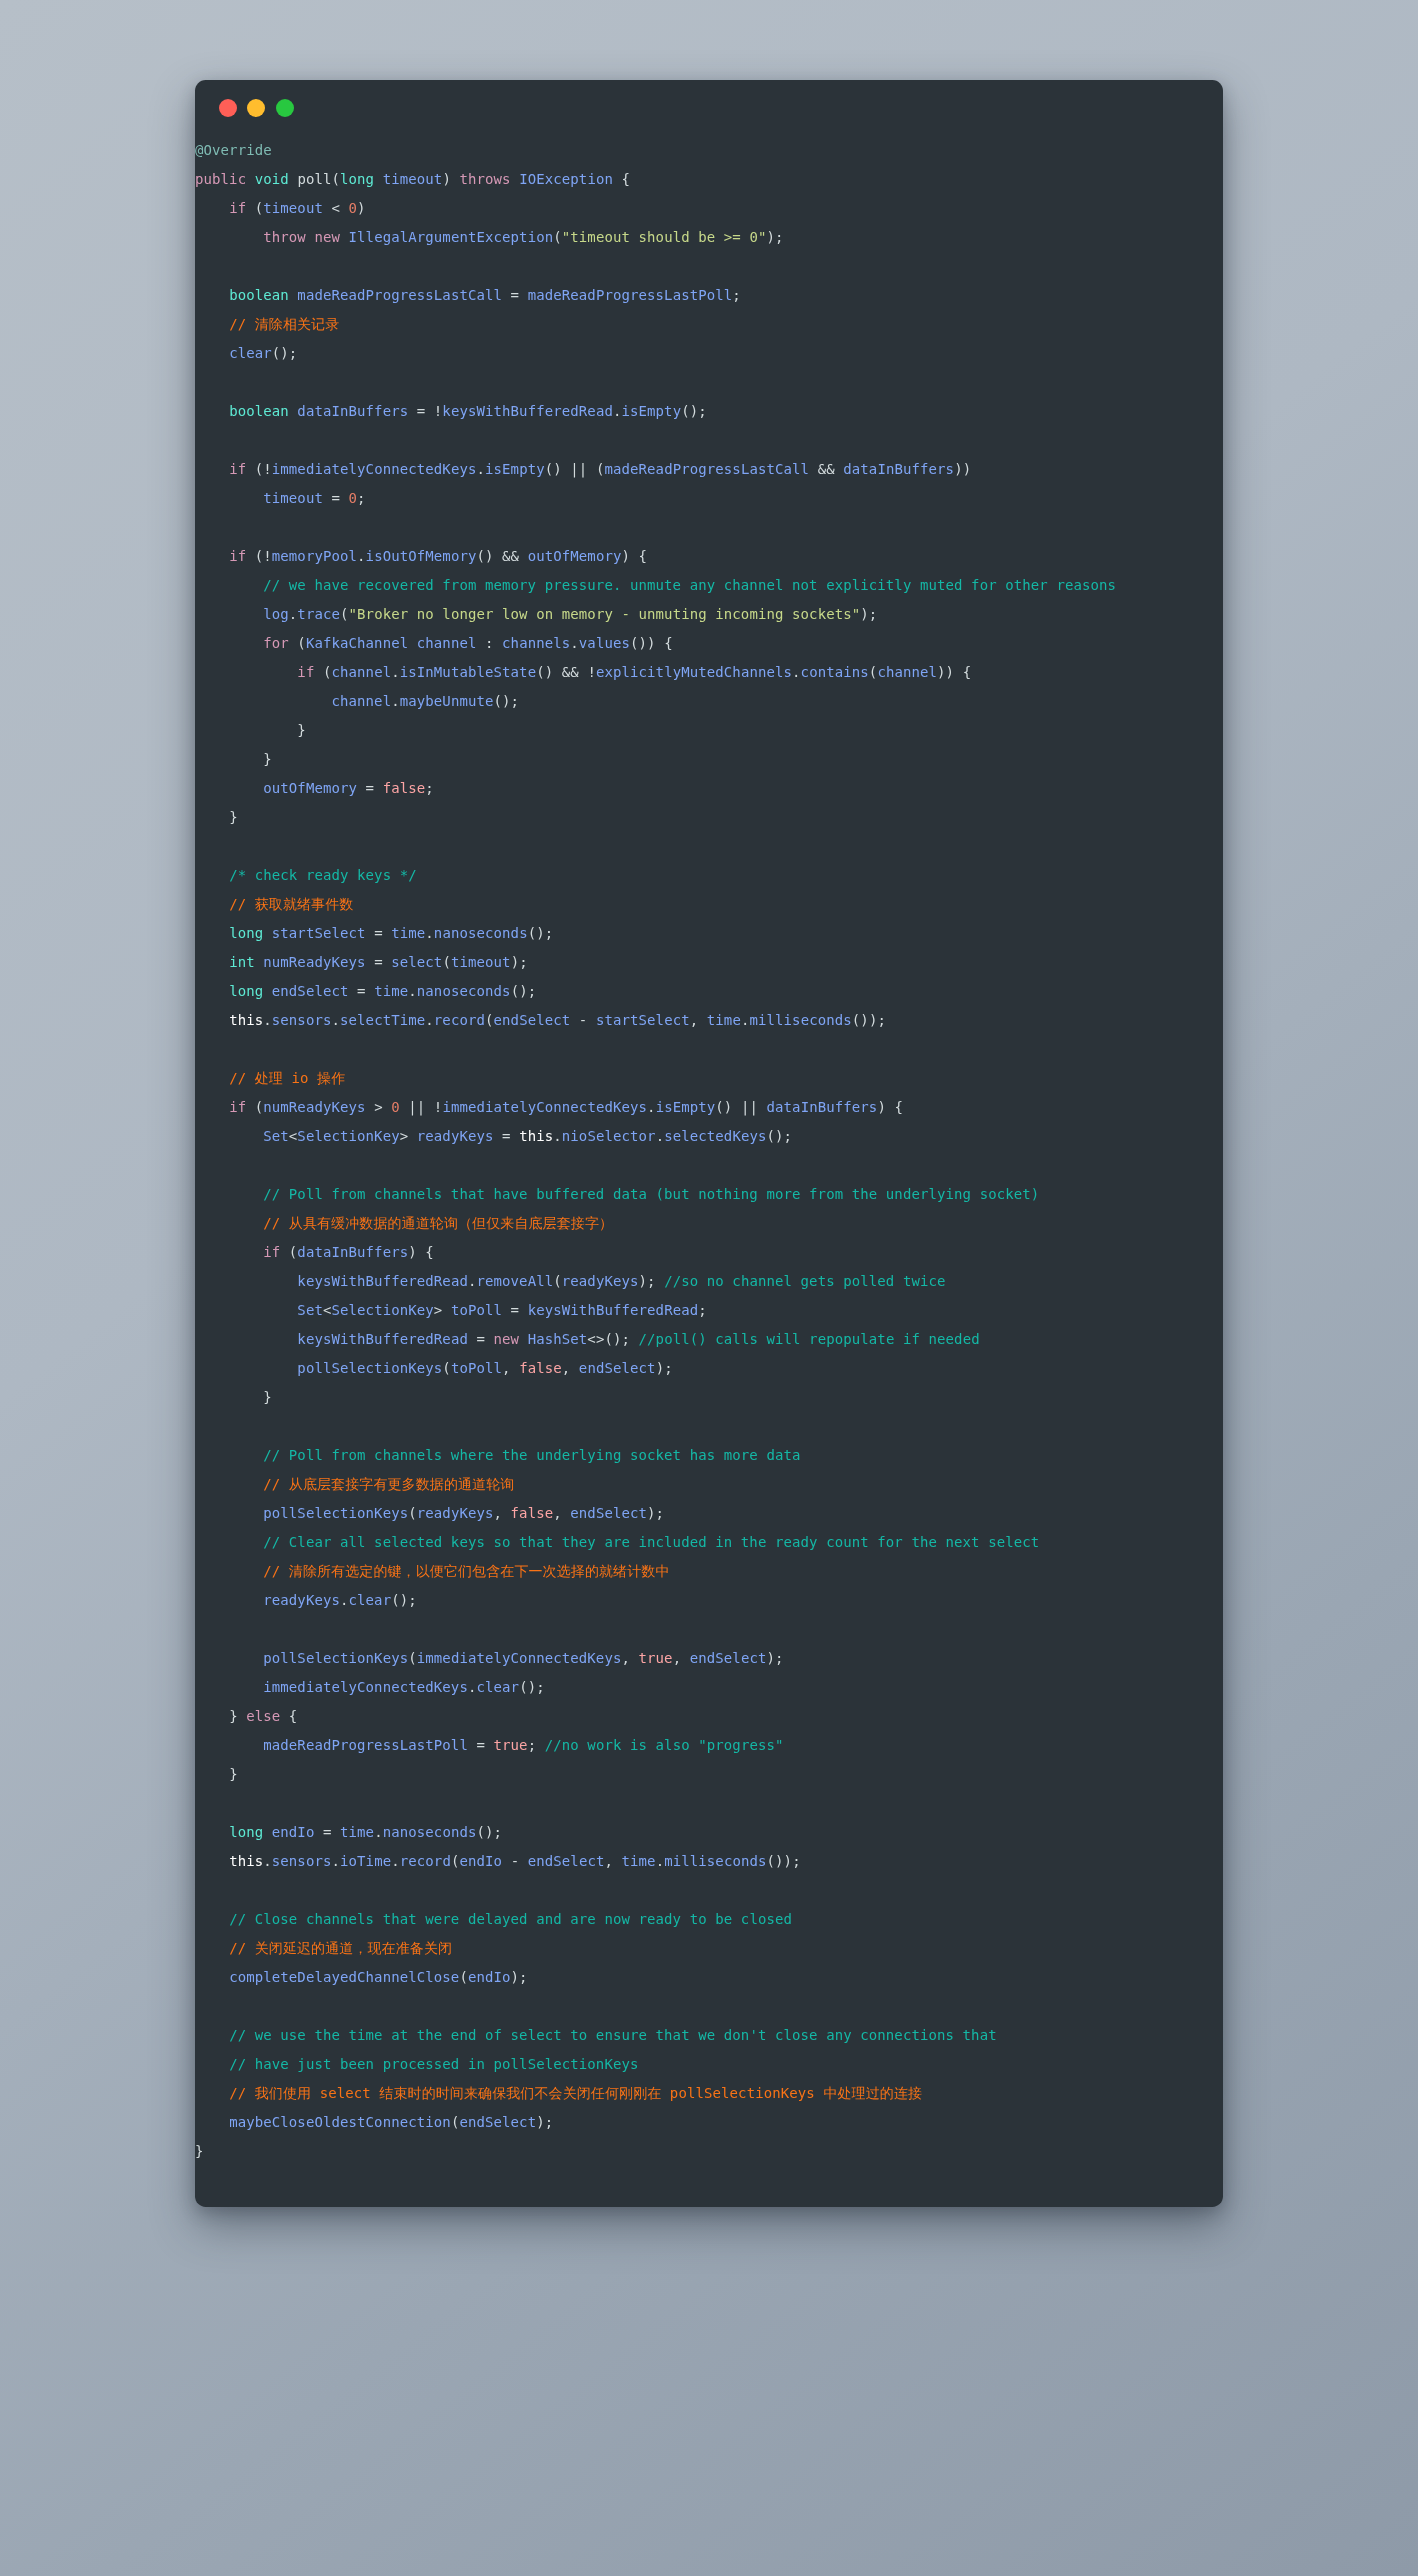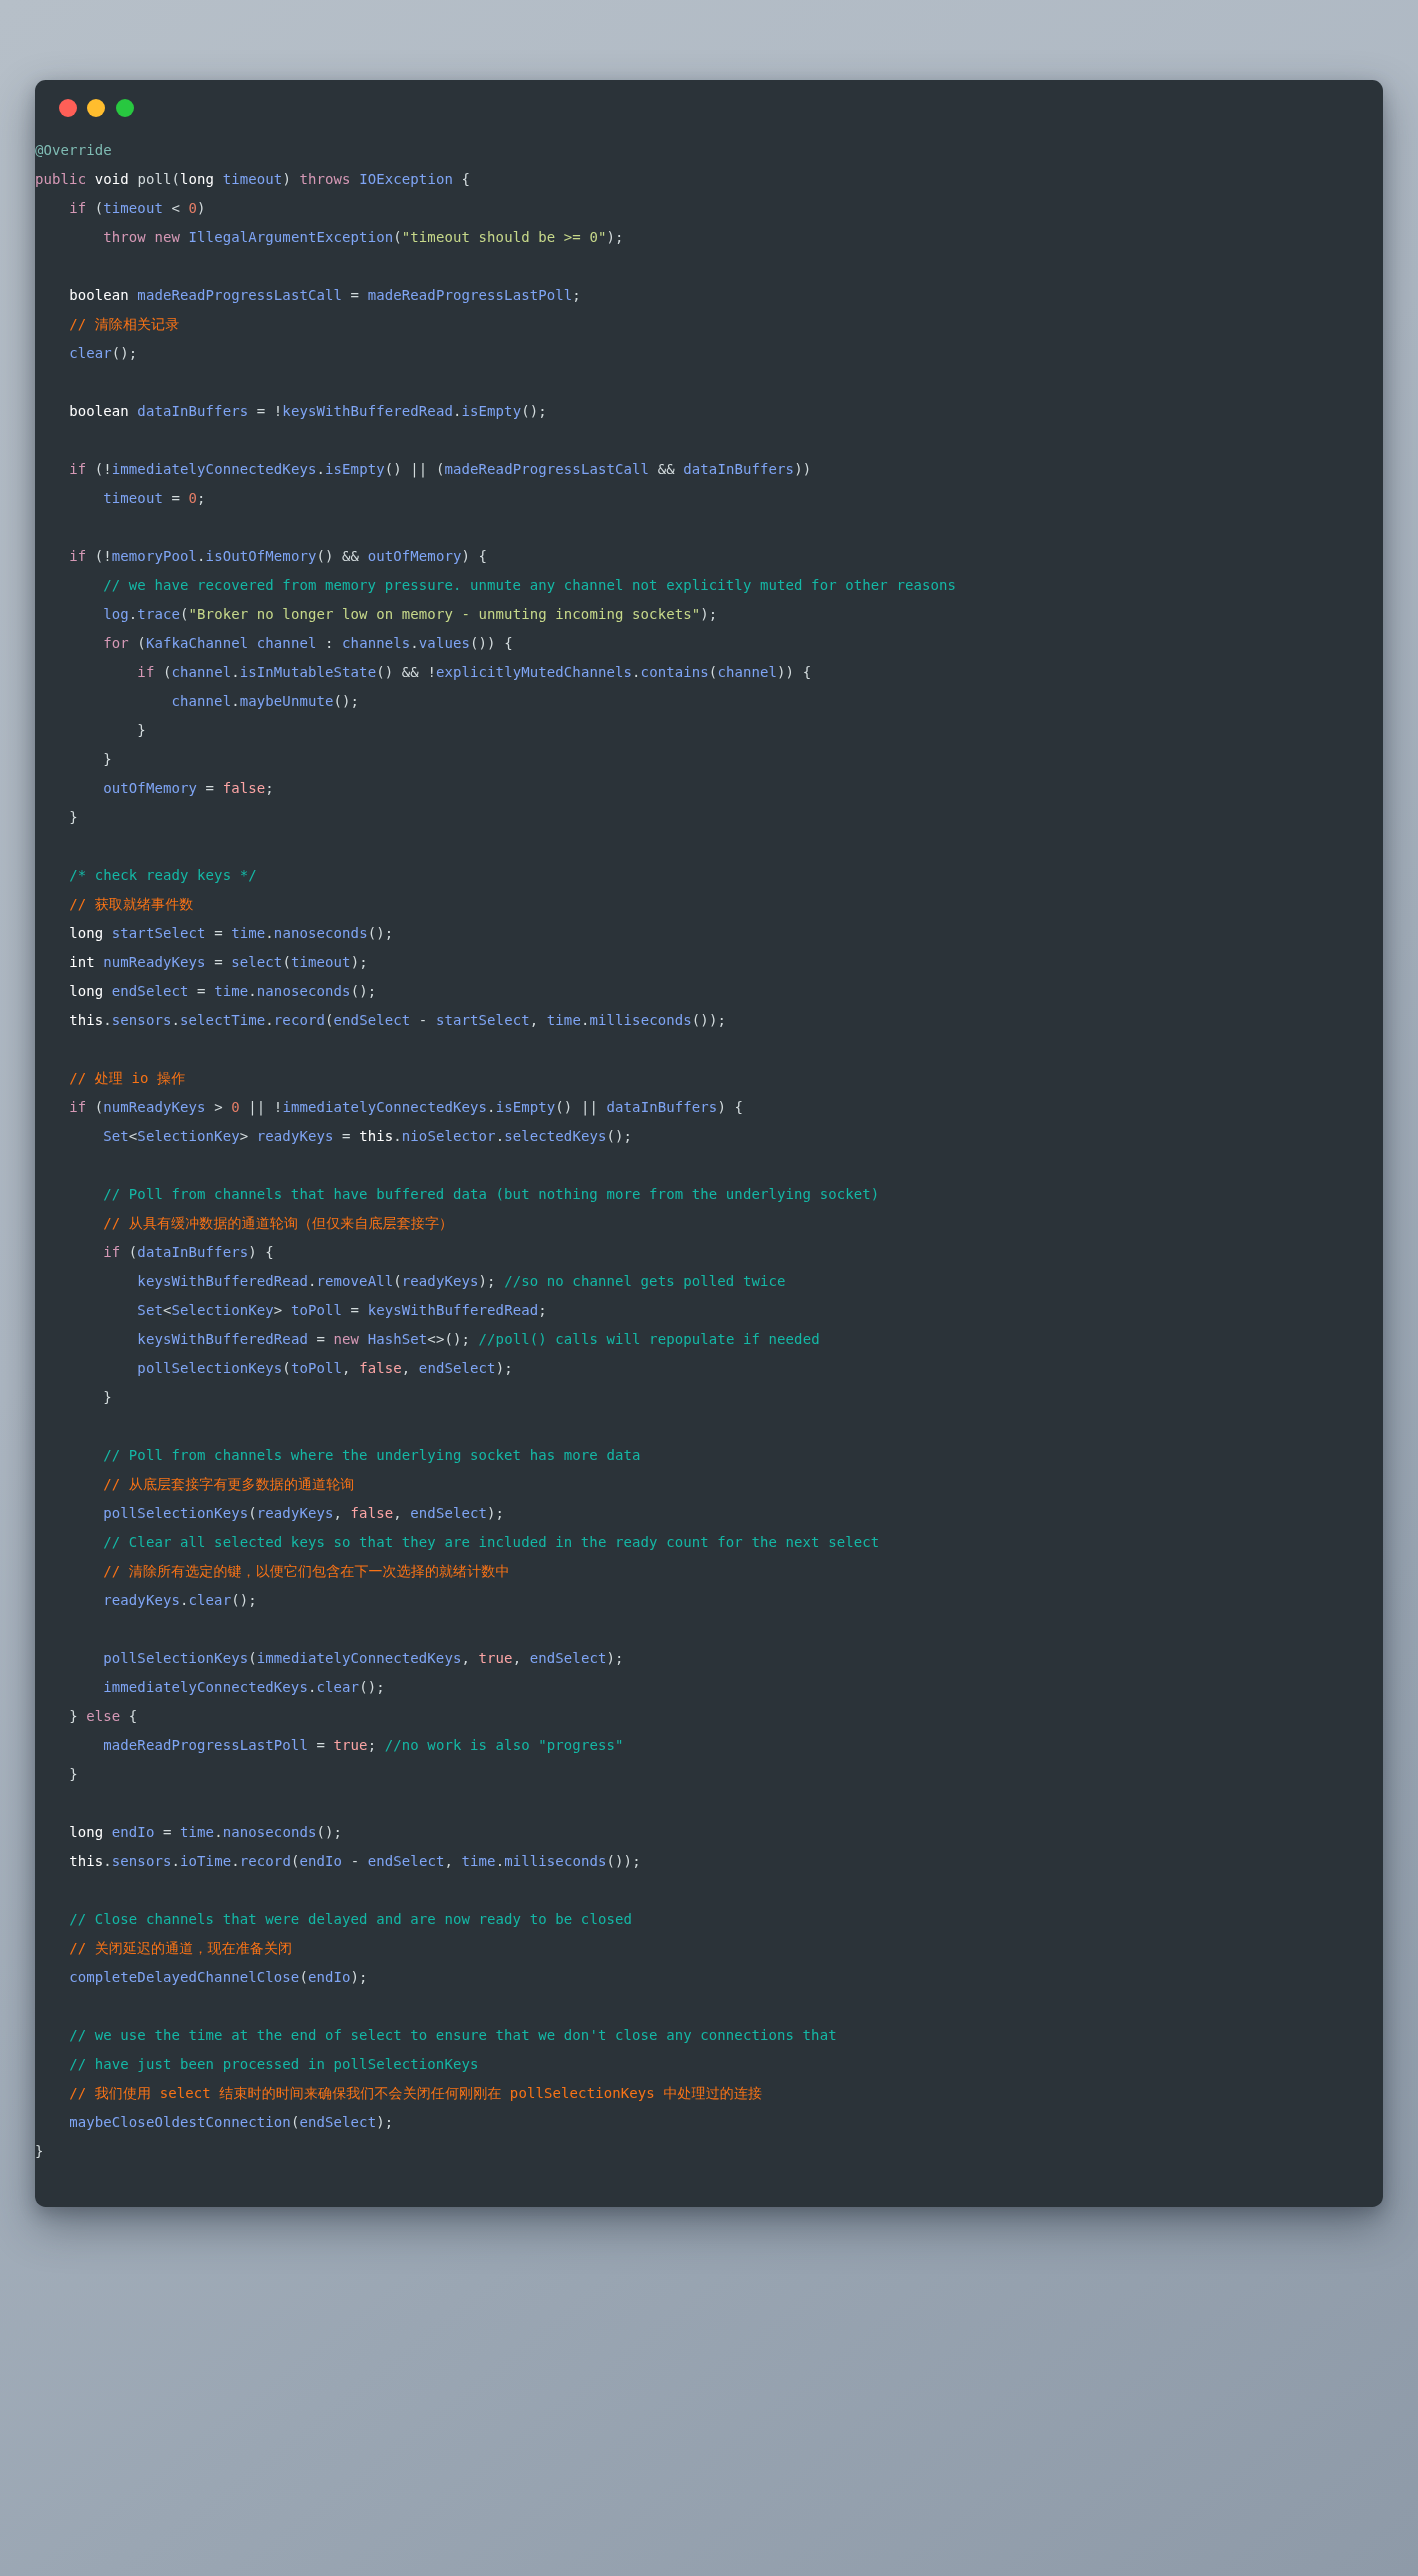--- a/index.html
+++ b/index.html
@@ -14,21 +14,21 @@
   body {
     background: linear-gradient(142deg, #b6bfc8 0%, #aeb8c3 38%, #9aa6b3 72%, #8e9aa8 100%);
     font-family: "DejaVu Sans Mono", "Liberation Mono", monospace;
     display: flex;
     align-items: flex-start;
     justify-content: center;
     padding-top: 80px;
   }
 
   .window {
-    width: 1348px;
+    width: 1028px;
     background: #2b3339;
     border-radius: 10.7px;
     box-shadow: 0 18.6px 44px rgba(30,40,52,0.42),
                 0 5.7px 15.7px rgba(30,40,52,0.26);
     padding: 0 0 41px 0;
     position: relative;
   }
 
   .titlebar {
     height: 56px;
@@ -55,21 +55,21 @@
 
   .line {
     white-space: pre;
     min-height: 29px;
   }
 
   
   .t-plain   { color: #d3dbdd; }
   .t-punct   { color: #d3dbdd; }
   .t-kw      { color: #d699b6; }   
-  .t-type    { color: #ffffff; }   
+  .t-type    { color: #5eead4; }   
   .t-anno    { color: #7fbbb3; }   
   .t-ident   { color: #7fa5f5; }   
   .t-str     { color: #c7d98a; }   
   .t-num     { color: #e67e67; }   
   .t-bool    { color: #fca5a5; }   
   .t-this    { color: #ffffff; }   
   .t-cmt     { color: #14b8a6; }   
   .t-cjk     { color: #f97316; }   
   .t-op      { color: #d3dbdd; }
 </style>

